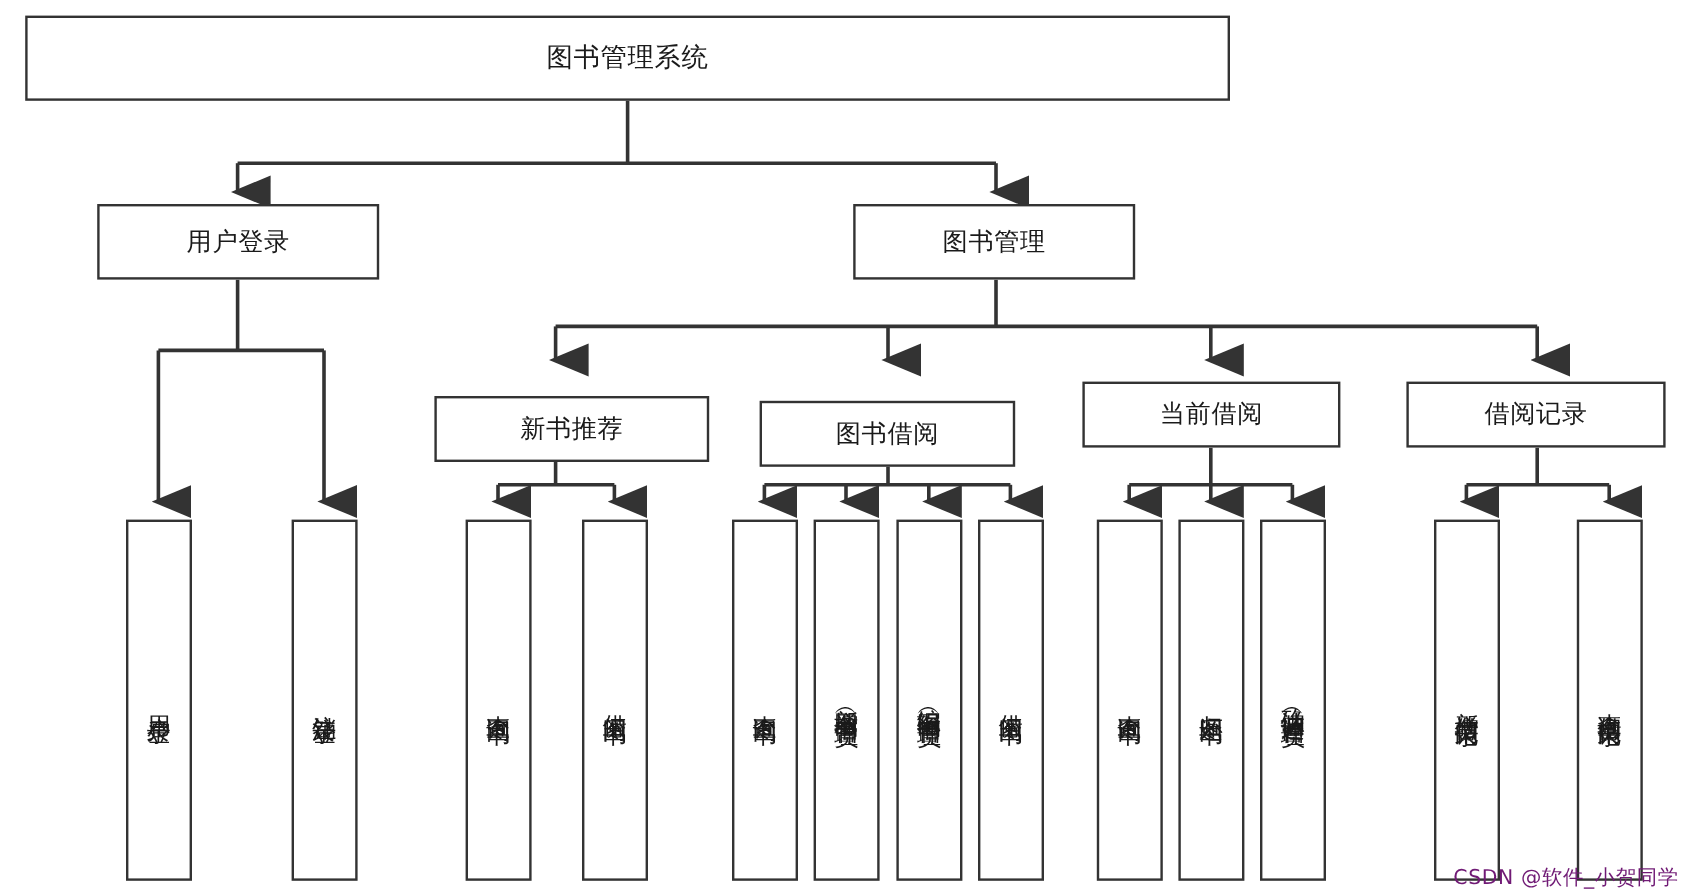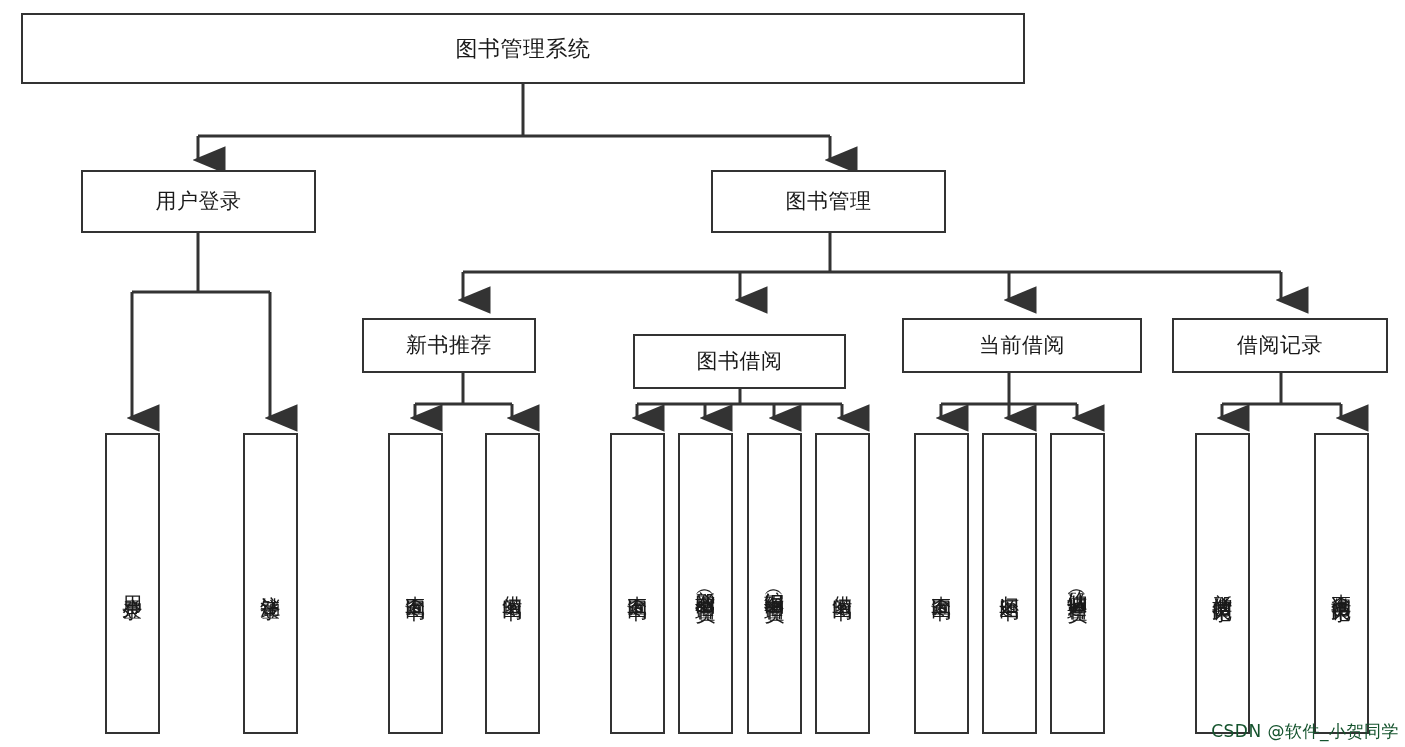--- a/index.html
+++ b/index.html
@@ -59,21 +59,21 @@
     line-height: 1.12;
     white-space: nowrap;
     text-align: center;
     letter-spacing: 2px;
   }
   .watermark {
     position: absolute;
     right: 6px;
     bottom: 4px;
     font-size: 17px;
-    color: #14532d;
+    color: #701a75;
     letter-spacing: 0.5px;
     z-index: 5;
     white-space: nowrap;
   }
 </style>
 </head>
 <body>
 
 <div id="canvas">
 
@@ -132,29 +132,29 @@
   </div>
 
   <div class="node h" style="left:81px; top:170px; width:235px; height:63px;">
     <span>用户登录</span>
   </div>
 
   <div class="node h" style="left:711px; top:170px; width:235px; height:63px;">
     <span>图书管理</span>
   </div>
 
-  <div class="node h" style="left:362px; top:318px; width:174px; height:55px;justify-content:center;">
+  <div class="node h" style="left:362px; top:330px; width:229px; height:55px;justify-content:center;">
     <span>新书推荐</span>
   </div>
 
   <div class="node h" style="left:633px; top:334px; width:213px; height:55px;">
     <span>图书借阅</span>
   </div>
 
-  <div class="node h" style="left:902px; top:318px; width:240px; height:55px;">
+  <div class="node h" style="left:902px; top:318px; width:215px; height:55px;">
     <span>当前借阅</span>
   </div>
 
   <div class="node h" style="left:1172px; top:318px; width:216px; height:55px;align-items:center;">
     <span>借阅记录</span>
   </div>
 
   <div class="node v" style="left:105px; top:433px; width:55px; height:301px;">
     <span class="vtext">用户登录</span>
   </div>

